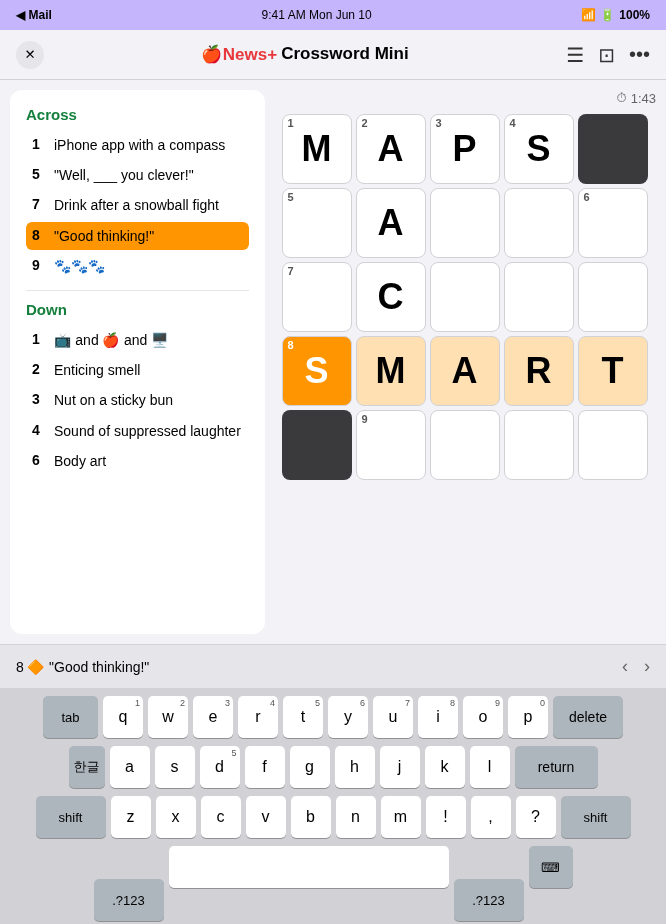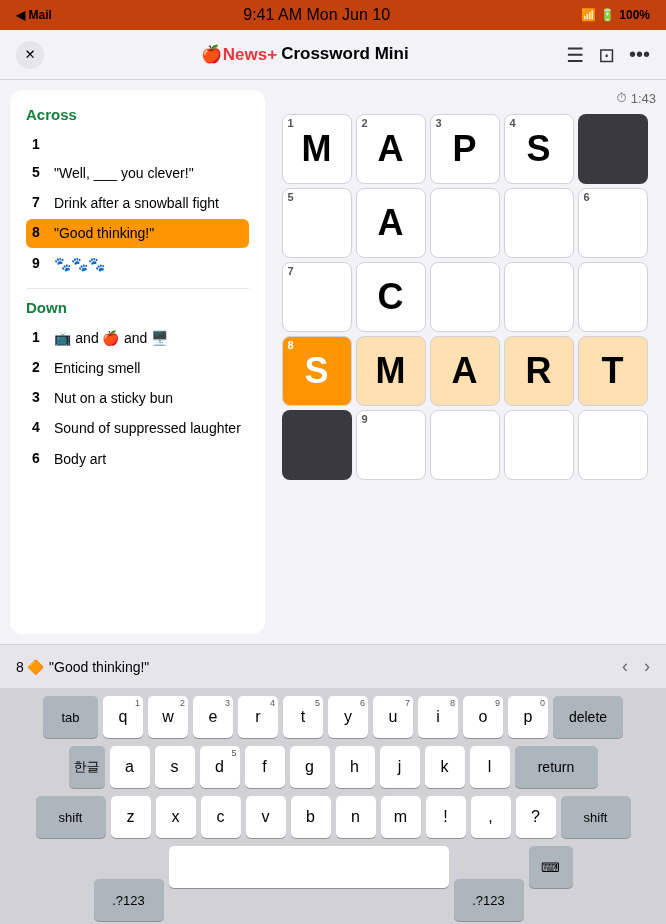--- a/index.html
+++ b/index.html
@@ -8,30 +8,30 @@
       height: 924px;
       background: #f2f2f7;
       font-family: -apple-system, 'SF Pro Text', 'Helvetica Neue', Arial, sans-serif;
       overflow: hidden;
       position: relative;
     }
 
     
     .status-bar {
       height: 30px;
-      background: #c2410c;
+      background: #c4b5fd;
       display: flex;
       align-items: center;
       justify-content: space-between;
       padding: 0 16px;
       font-size: 12px;
       font-weight: 600;
     }
     .status-left { display: flex; align-items: center; gap: 4px; }
-    .status-center { font-size: 16px; font-weight: 500; text-align: right; }
+    .status-center { font-size: 12px; font-weight: 500; text-align: right; }
     .status-right { display: flex; align-items: center; gap: 4px; font-size: 12px; }
 
     
     .nav-bar {
       height: 50px;
       background: #f2f2f7;
       display: flex;
       align-items: center;
       justify-content: space-between;
       padding: 0 16px;
@@ -297,20 +297,21 @@
   </div>
 </div>
 
 <div class="main-content">
 
   <div class="clues-panel">
     <div class="clue-section-title">Across</div>
     <div id="across-clues">
         <div class="clue-item">
           <span class="clue-num">1</span>
+          <span class="clue-text">iPhone app with a compass</span>
         </div>
         <div class="clue-item">
           <span class="clue-num">5</span>
           <span class="clue-text">"Well, ___ you clever!"</span>
         </div>
         <div class="clue-item">
           <span class="clue-num">7</span>
           <span class="clue-text">Drink after a snowball fight</span>
         </div>
         <div class="clue-item active">

